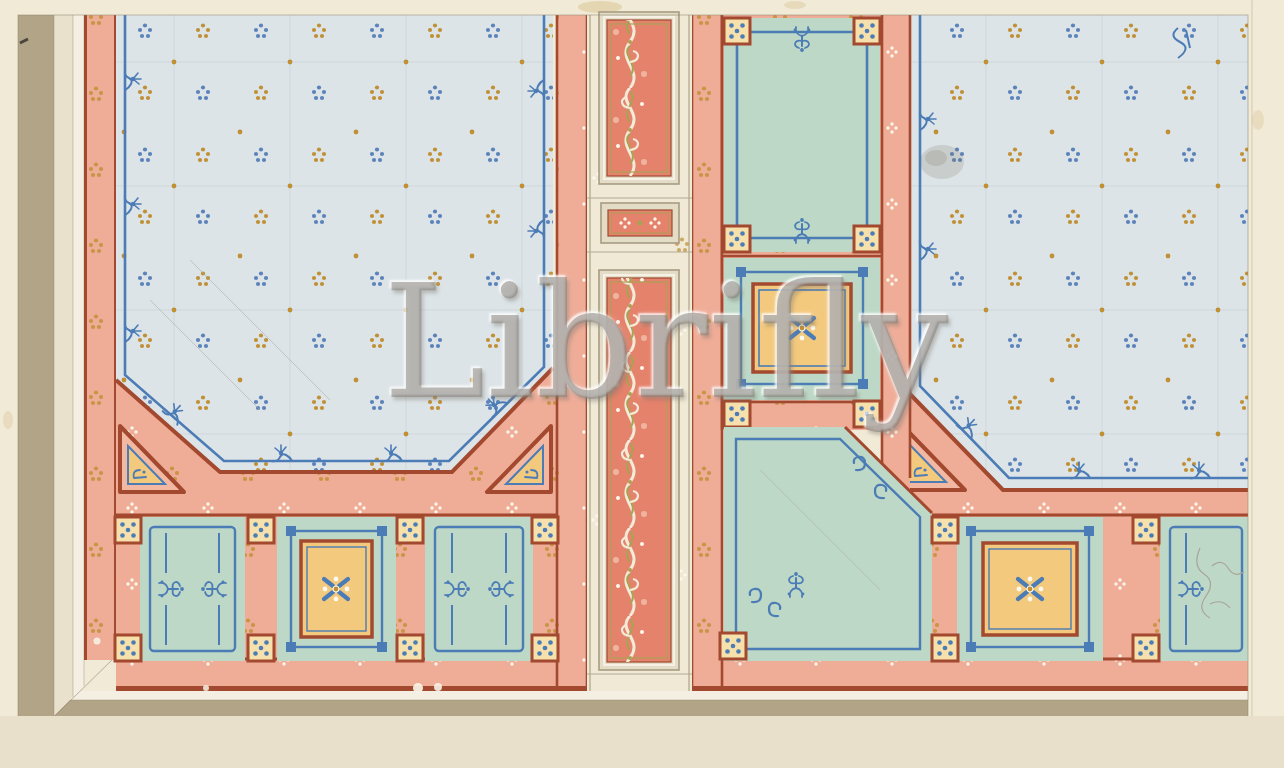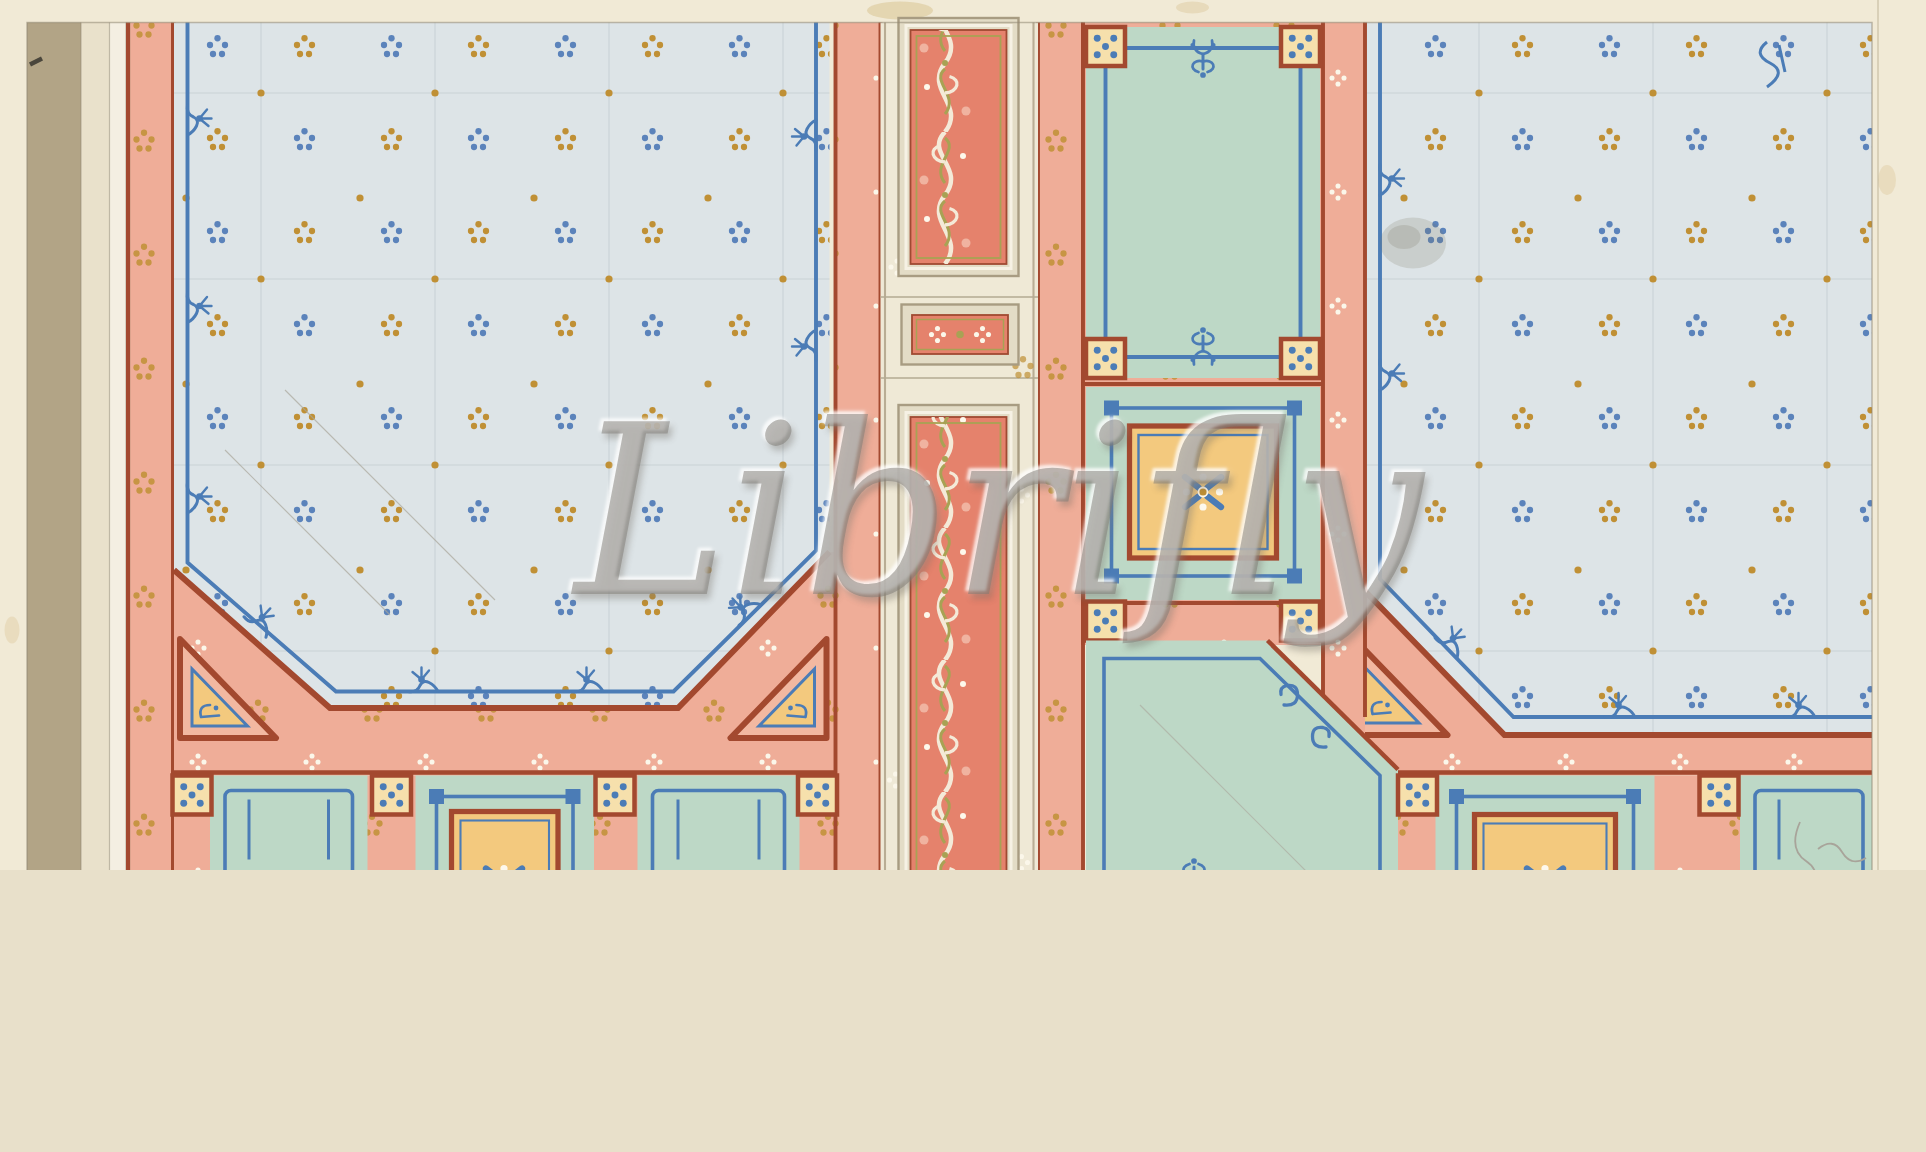--- a/index.html
+++ b/index.html
@@ -1,17 +1,17 @@
 <!DOCTYPE html>
 <html><head>
 <meta charset="utf-8">
 <style>
   html,body{margin:0;padding:0;background:#e8e0ca;}
-  .stage{position:relative;width:1284px;height:580px;overflow:hidden;
-         font-family:"DejaVu Serif","Liberation Serif",serif;font-style:italic;}
+  .stage{position:relative;width:1284px;height:716px;overflow:hidden;
+         font-family:"DejaVu Serif","Liberation Serif",serif;}
   .stage svg{position:absolute;left:0;top:0;}
   .watermark{
     position:absolute;left:383px;top:263px;width:540px;
     font-family:"DejaVu Serif","Liberation Serif",serif;
     font-size:158px;line-height:1;letter-spacing:0px;
     color:rgba(125,122,116,0.50);
     text-shadow:-2px -2px 2px rgba(255,255,255,0.75),
                  2px  3px 4px rgba(80,74,62,0.30),
                  0 0 6px rgba(255,255,255,0.35);
     transform:scaleX(0.98);transform-origin:left center;

